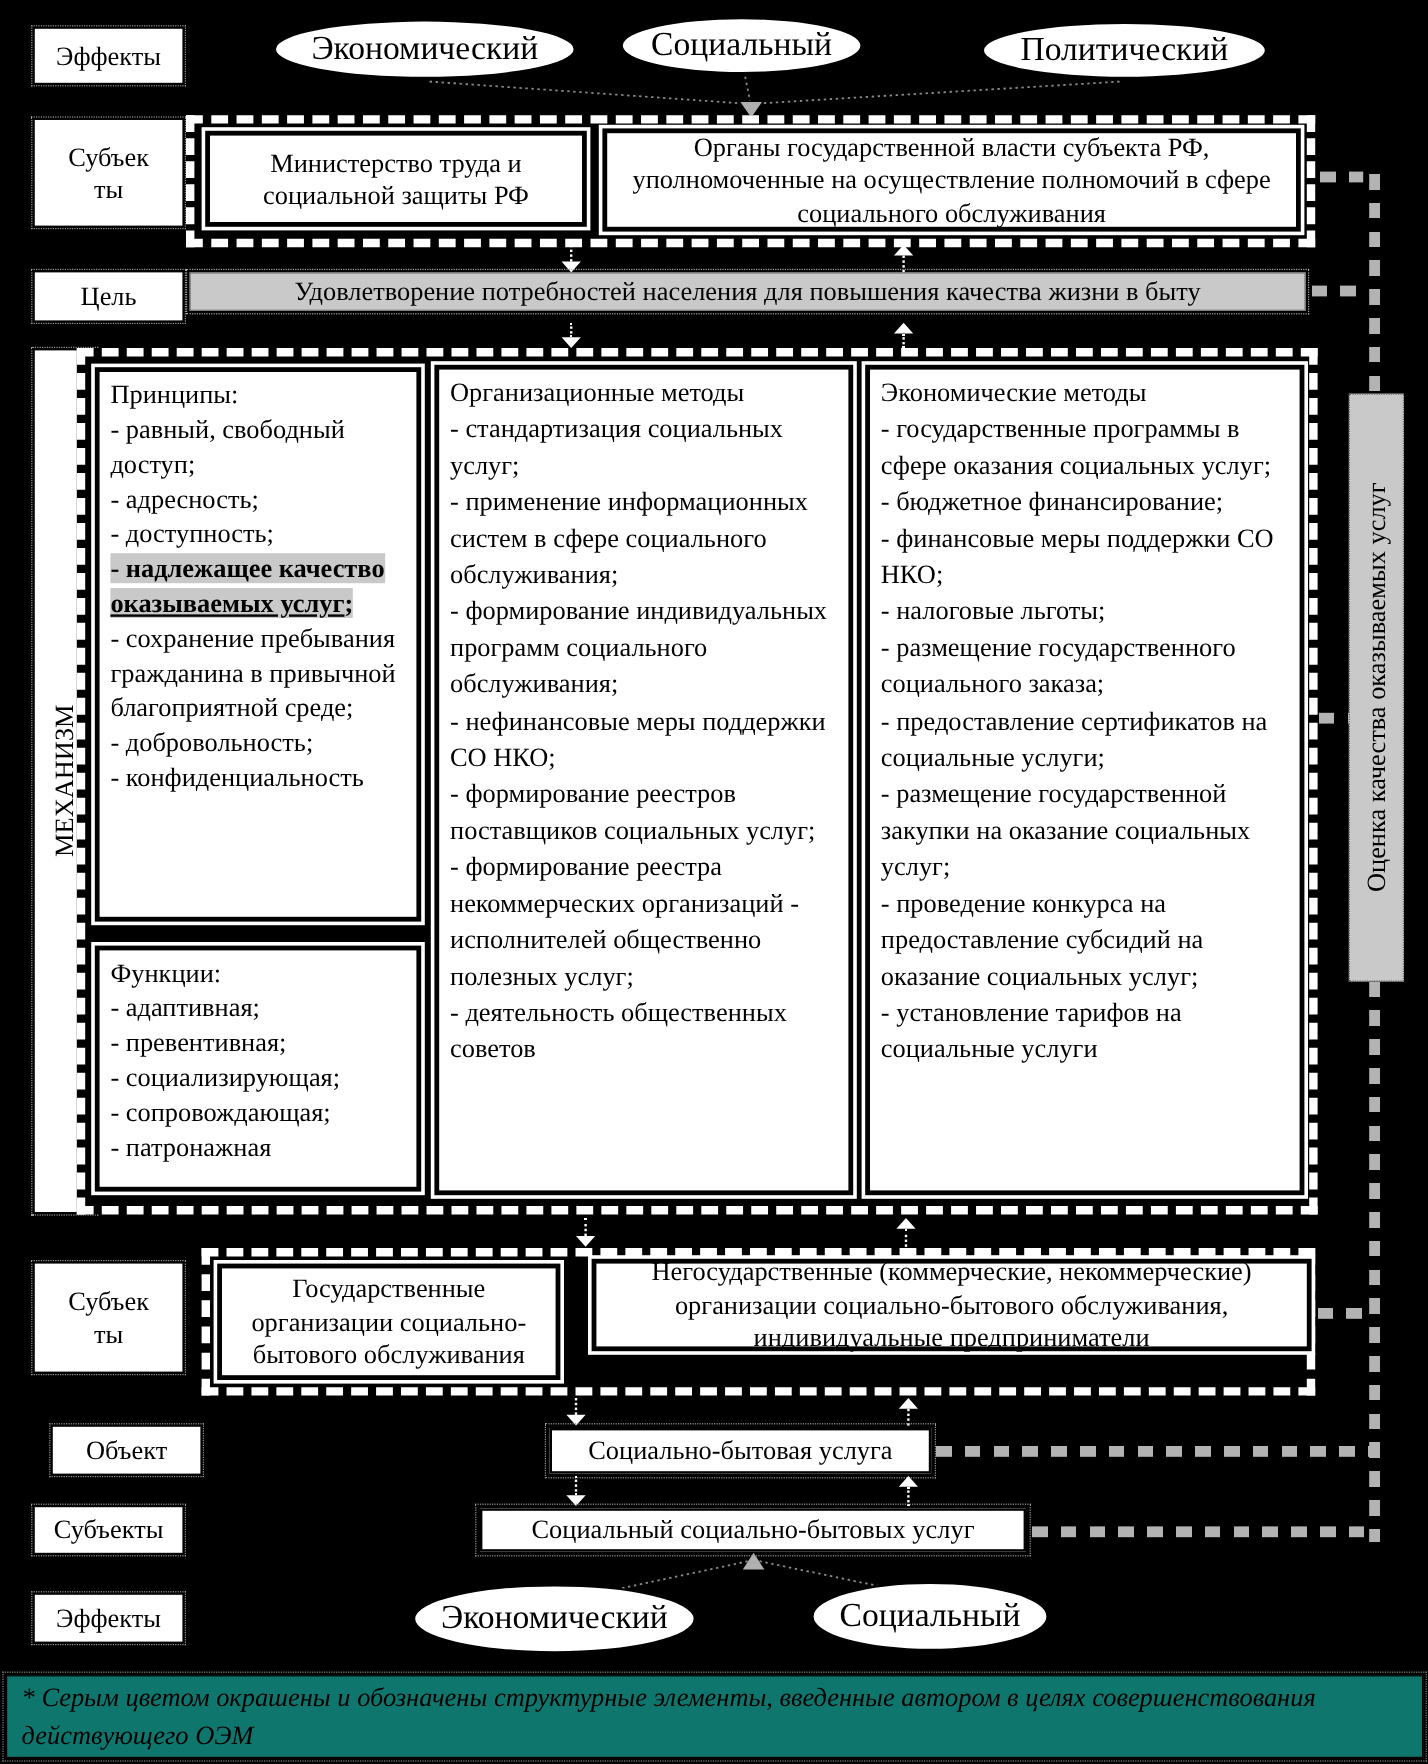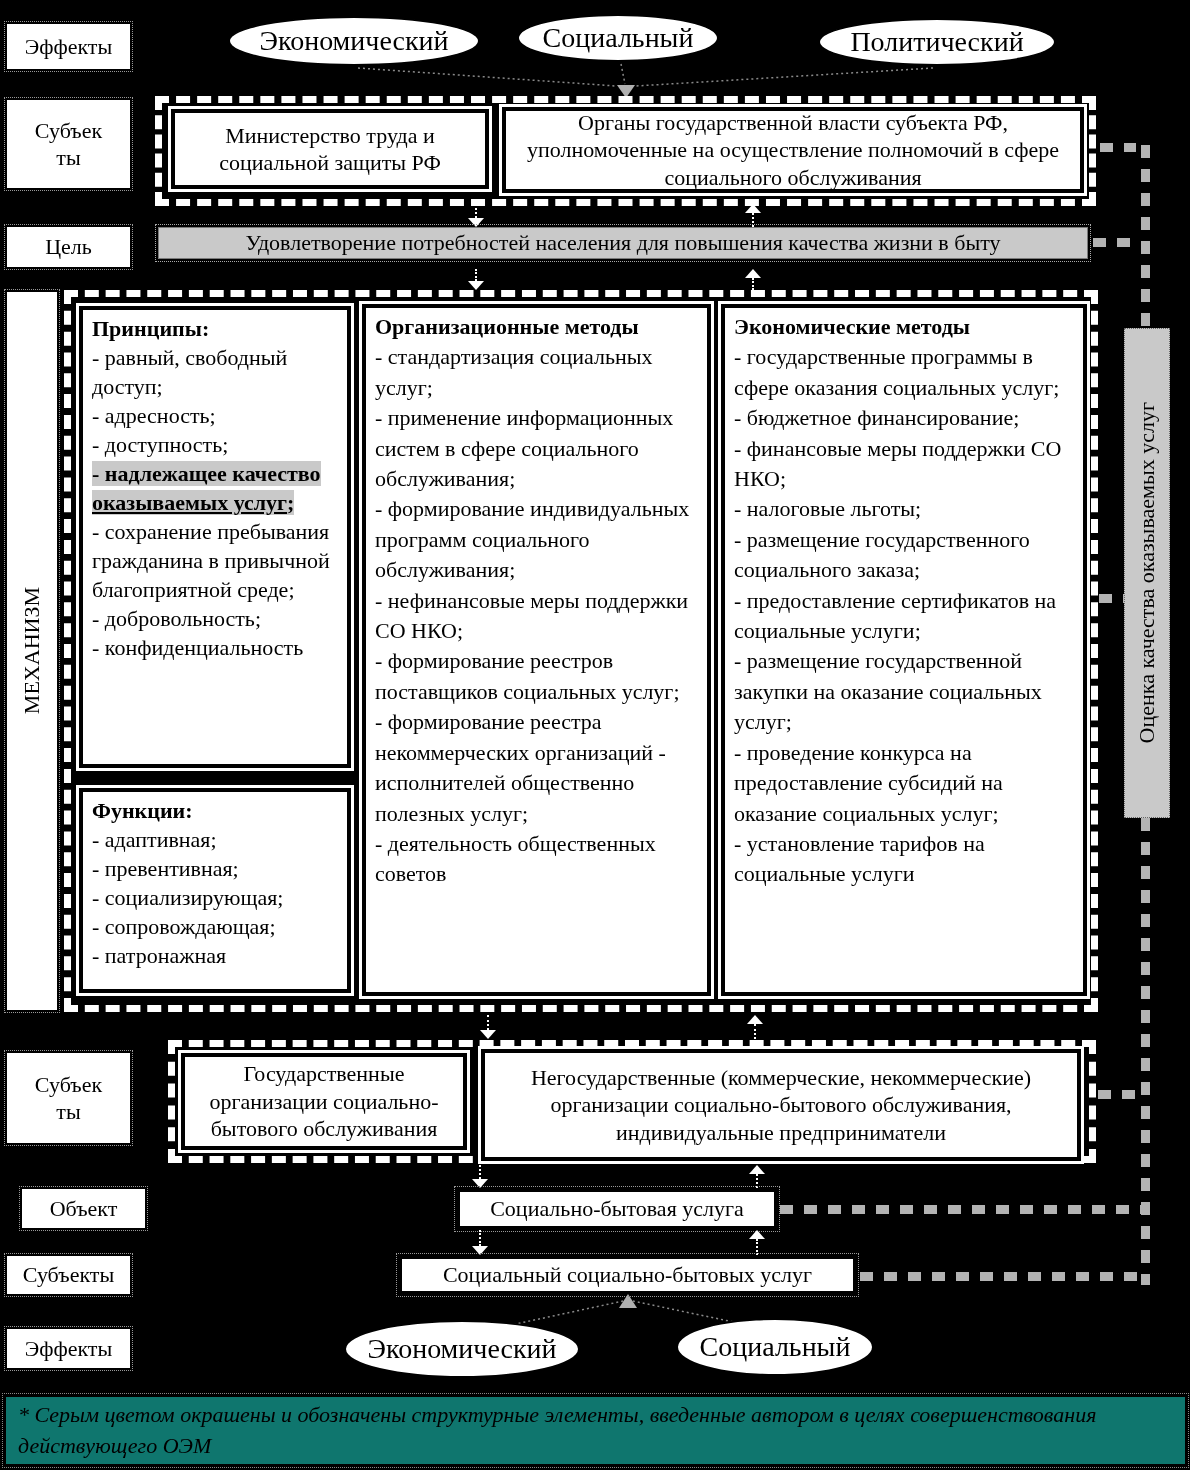--- a/index.html
+++ b/index.html
@@ -1,38 +1,38 @@
 <!DOCTYPE html>
 <html><head>
 <meta charset="utf-8">
 <style>
   * { box-sizing: border-box; margin: 0; padding: 0; }
   html,body { background:#000; }
   body { width:1190px; height:1470px; position:relative; font-family:"Liberation Serif", serif; color:#000; }
   .abs { position:absolute; }
 
   .side-label { background:#fff; display:flex; flex-direction:column; align-items:center; justify-content:center;
-    font-size:22px; line-height:1.25; text-align:center; outline:1px dotted #999; outline-offset:2px; }
+    font-size:22px; line-height:1.25; text-align:center; outline:1px dotted #999; outline-offset:2px;margin-left:22px; }
 
   .vert { writing-mode:vertical-rl; transform:rotate(180deg); white-space:nowrap; }
 
   .ellipse { background:#fff; border:2px solid #000; border-radius:50%; display:flex; align-items:center;
     justify-content:center; font-size:28px; text-align:center; }
 
   .dashbox { border:7px dashed #fff; background:#000; }
 
   .wbox { background:#fff; border:4px solid #000; box-shadow:0 0 0 3px #fff; display:flex; align-items:center;
     justify-content:center; text-align:center; font-size:22px; line-height:1.25; padding:2px 6px; }
 
   .graybox { background:#c9c9c9; border:1px solid #7a7a7a; outline:1px dotted #aaa; outline-offset:2px;
     display:flex; align-items:center; justify-content:center; text-align:center; font-size:22px; }
 
   .col { background:#fff; border:4px solid #000; box-shadow:0 0 0 3px #fff; padding:4px 9px;
     font-size:22px; line-height:30.4px; }
-  .col .title { font-weight:bold; }
+  .col .title { font-weight:normal; }
   .tight { line-height:29px; font-size:22px; }
 
   .hl { background:#c9c9c9; font-weight:bold;text-align:right; }
   .hl u { text-decoration:underline; }
 
   .smallbox { background:#fff; border:2px solid #000; outline:1px dotted #999; outline-offset:3px;
     display:flex; align-items:center; justify-content:center; font-size:22px; text-align:center; }
 
   .qbar { background:#c9c9c9; border:1px dotted #666; display:flex; align-items:center; justify-content:center;
     font-size:22px; }
@@ -196,21 +196,21 @@
   </div>
 <div class="abs arrow" style="left:747px;top:1015px;height:24px">
     <div class="head-up"></div>
     <div class="shaft"></div>
   </div>
 
 <div class="abs dashbox" style="left:168px;top:1040px;width:928px;height:123px">
   <div class="abs wbox" style="left:6px;top:6px;width:286px;height:97px">
     <span>Государственные организации социально-бытового обслуживания</span>
   </div>
-  <div class="abs wbox" style="left:306px;top:2px;width:600px;height:112px">
+  <div class="abs wbox" style="left:318px;top:2px;width:600px;height:77px">
     <span>Негосударственные (коммерческие, некоммерческие) организации социально-бытового обслуживания, индивидуальные предприниматели</span>
   </div>
 </div>
 
 <div class="abs arrow" style="left:472px;top:1165px;height:23px">
     <div class="shaft"></div>
     <div class="head-down"></div>
   </div>
 <div class="abs arrow" style="left:749px;top:1165px;height:23px">
     <div class="head-up"></div>

